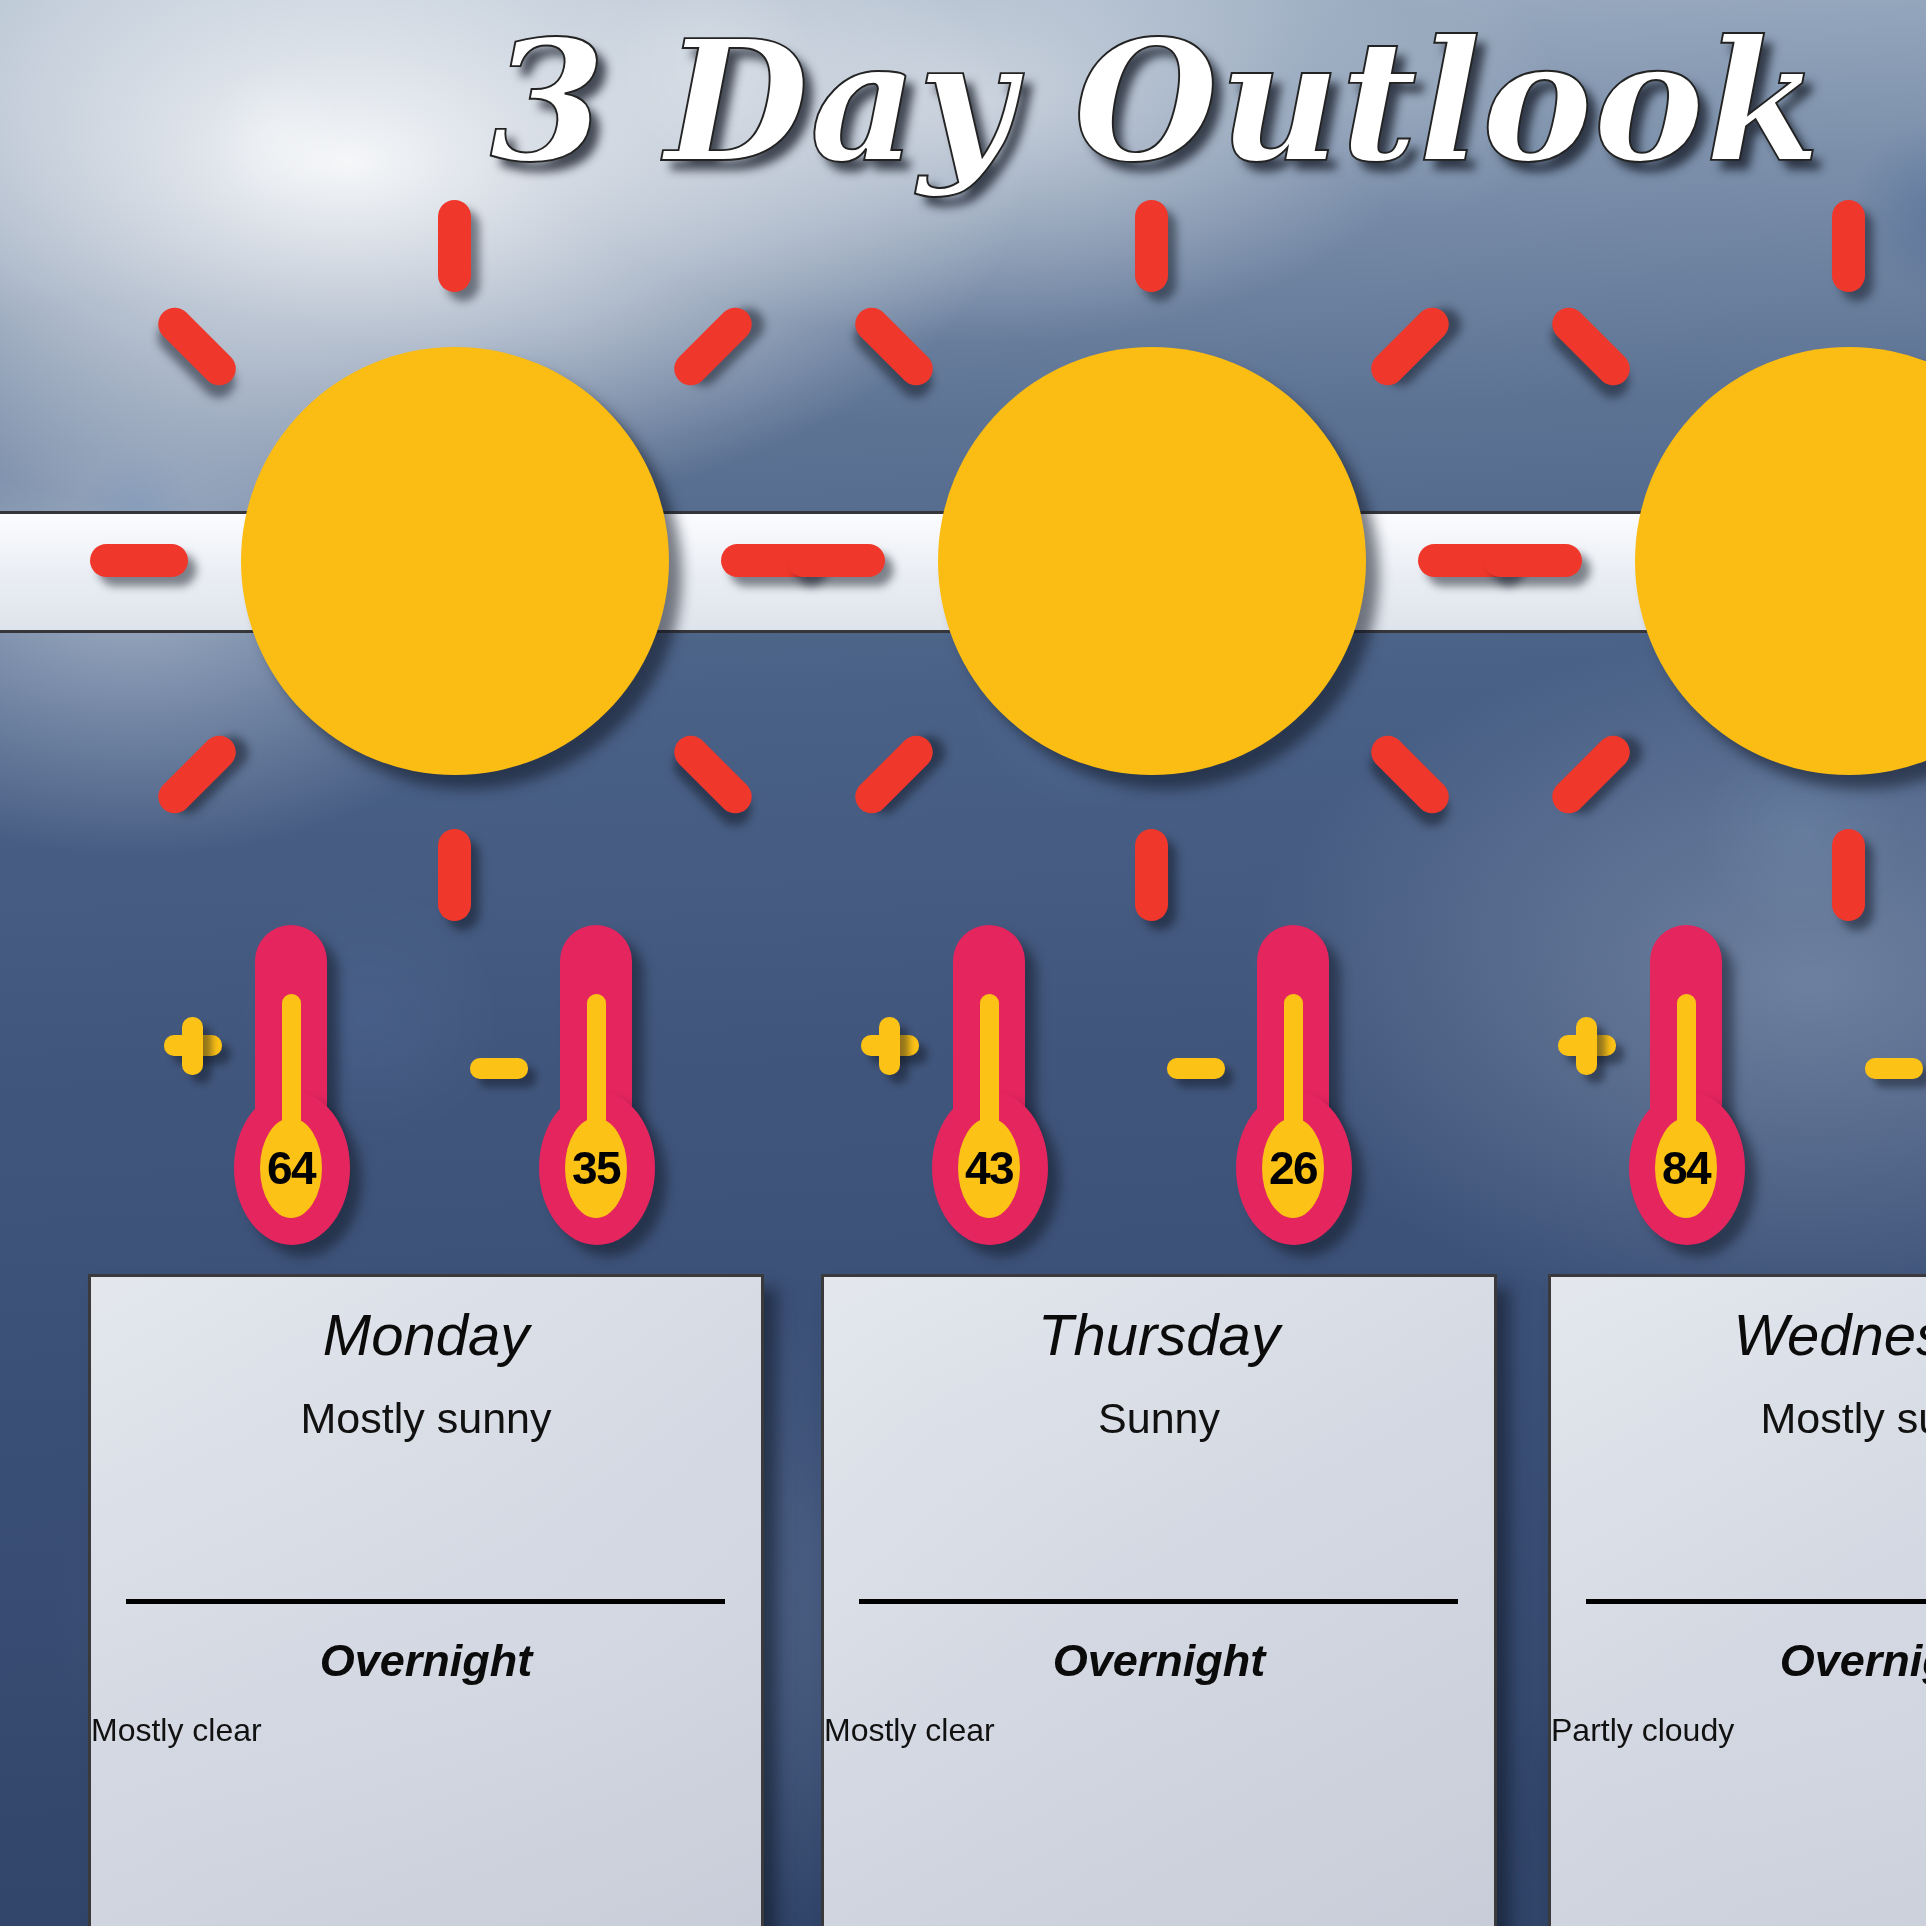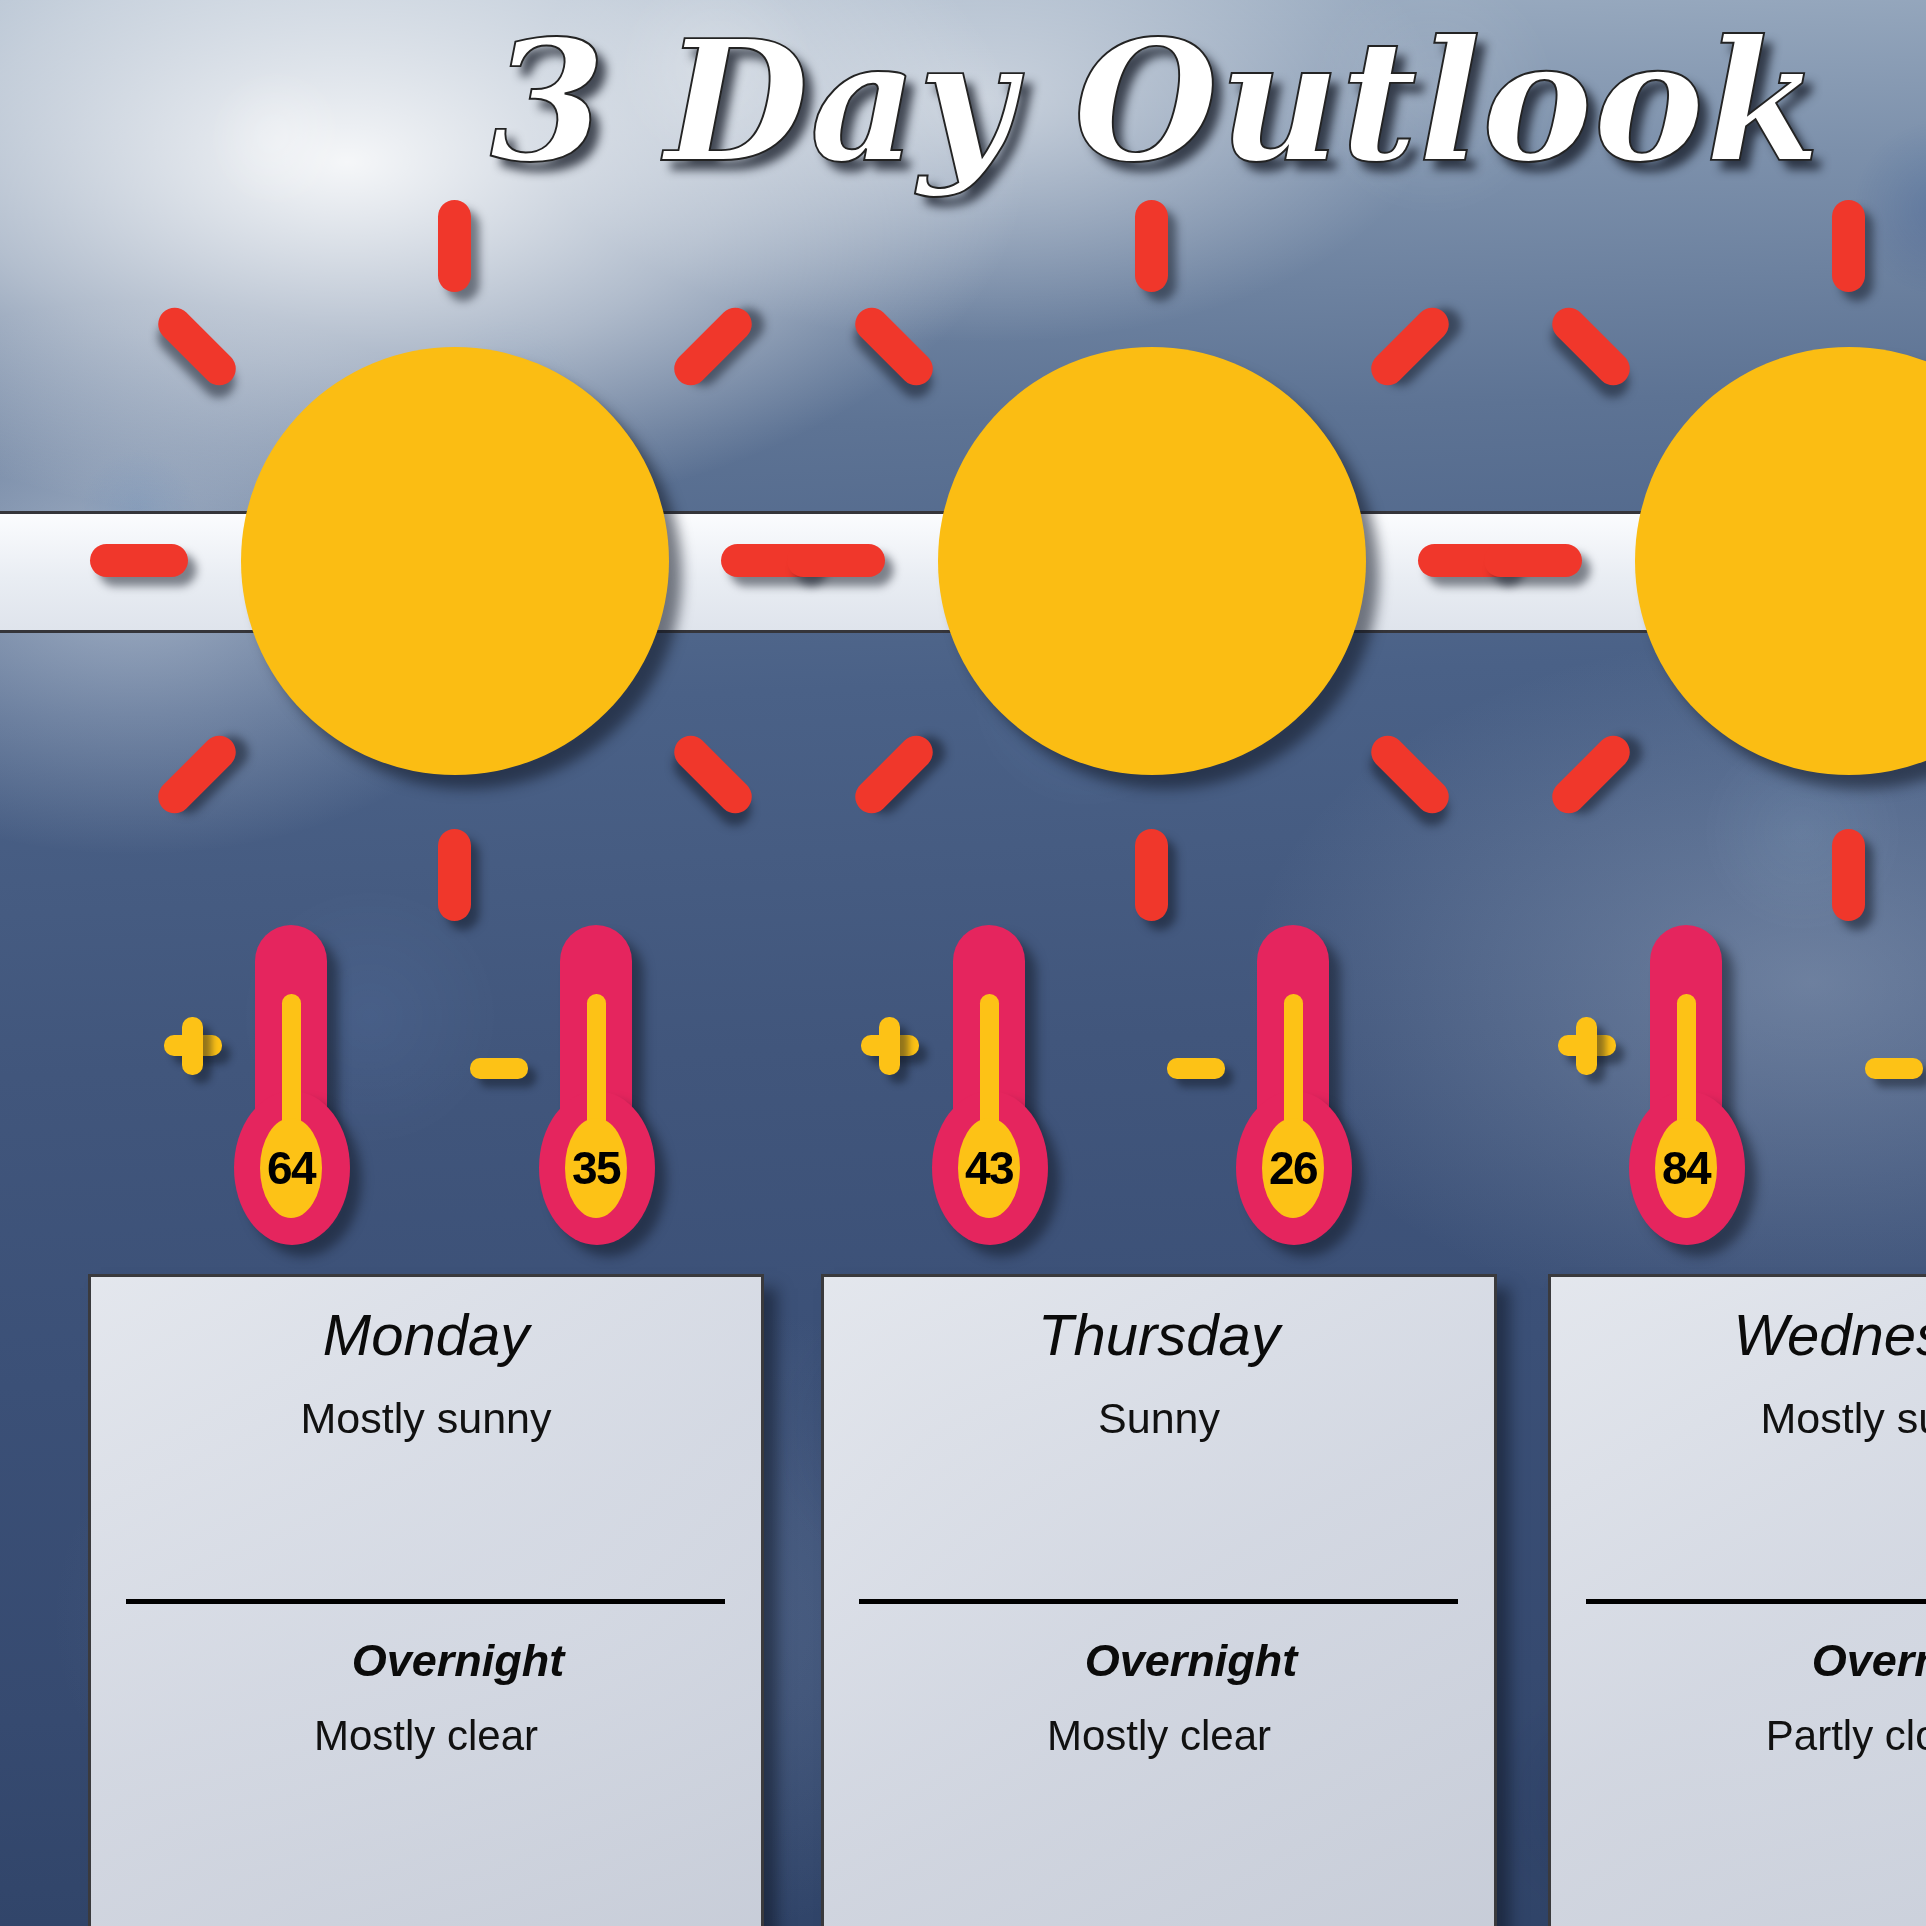--- a/index.html
+++ b/index.html
@@ -111,25 +111,25 @@
   .card .daycond{
     font-family:"Liberation Sans",sans-serif;font-size:43px;color:#111;margin-top:28px;
   }
   .card hr.rule{
     width:599px;height:0;border:0;border-top:5px solid #000;margin:0;
     position:absolute;top:322px;left:35px;
   }
   .card .overnight-label{
     position:absolute;top:358px;left:0;width:100%;text-align:center;
     font-family:"Liberation Sans",sans-serif;font-style:italic;font-weight:700;
-    font-size:45px;color:#0b0b0b;margin-left:32px;
+    font-size:45px;color:#0b0b0b;
   }
   .card .overnight-cond{
-    position:absolute;top:435px;left:0;width:100%;text-align:center;
-    font-family:"Liberation Sans",sans-serif;font-size:42px;color:#111;
+    position:absolute;top:435px;left:0;width:100%;text-align:left;
+    font-family:"Liberation Sans",sans-serif;font-size:32px;color:#111;
   }
 </style>
 </head>
 <body>
 
 <div id="stage">
 
   <div id="noise"></div>
 
   <div class="band" id="band-top"></div>

